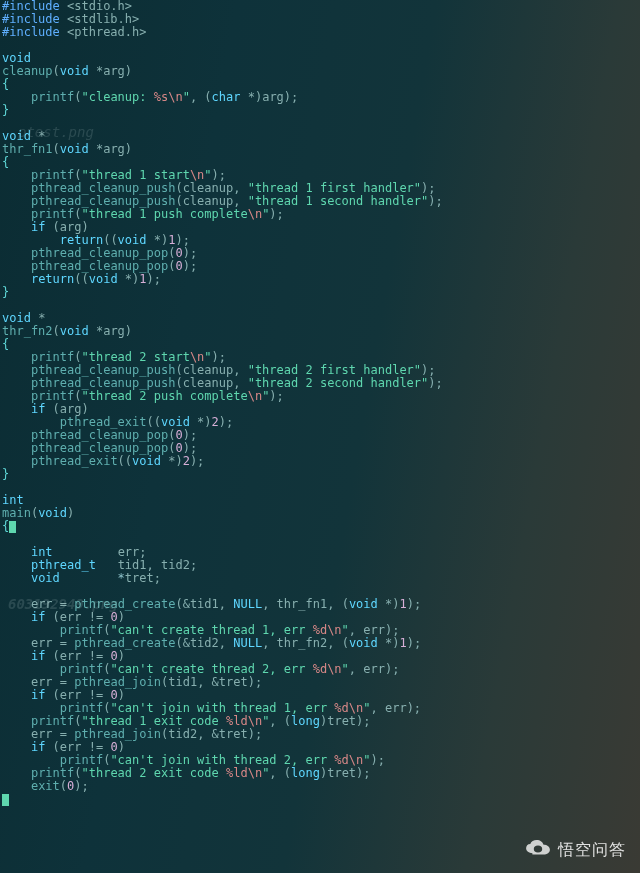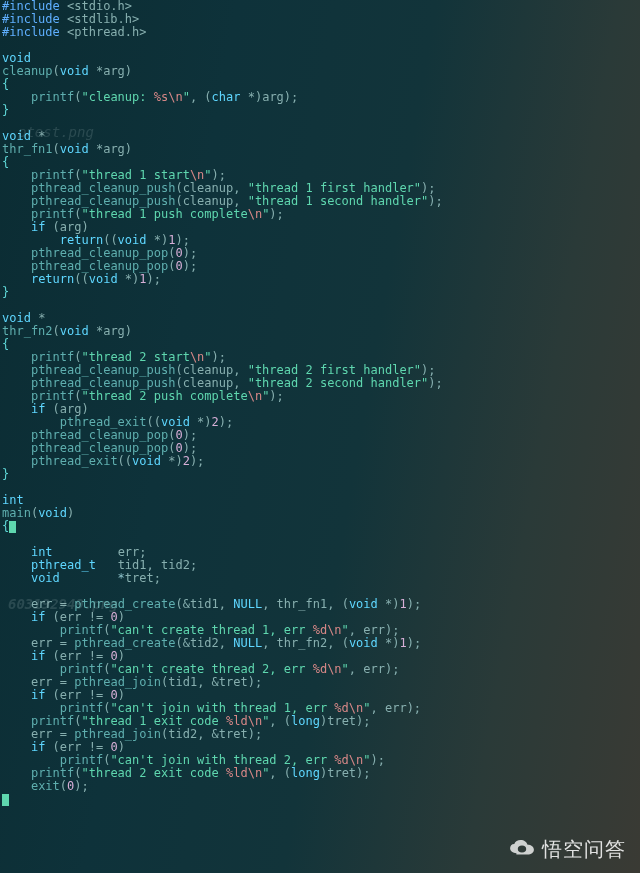--- a/index.html
+++ b/index.html
@@ -48,21 +48,21 @@
     position: absolute;
     bottom: 14px;
     right: 14px;
     display: flex;
     align-items: center;
     gap: 6px;
     opacity: 0.85;
   }
   .logo-text {
     font-family: "PingFang SC", "Microsoft YaHei", sans-serif;
-    font-size: 20px;
+    font-size: 16px;
     color: #ffffff;
     letter-spacing: 1px;
   }
   .logo-icon {
     width: 28px;
     height: 20px;
     position: relative;
   }
   .logo-icon svg { width: 100%; height: 100%; }
 </style>

